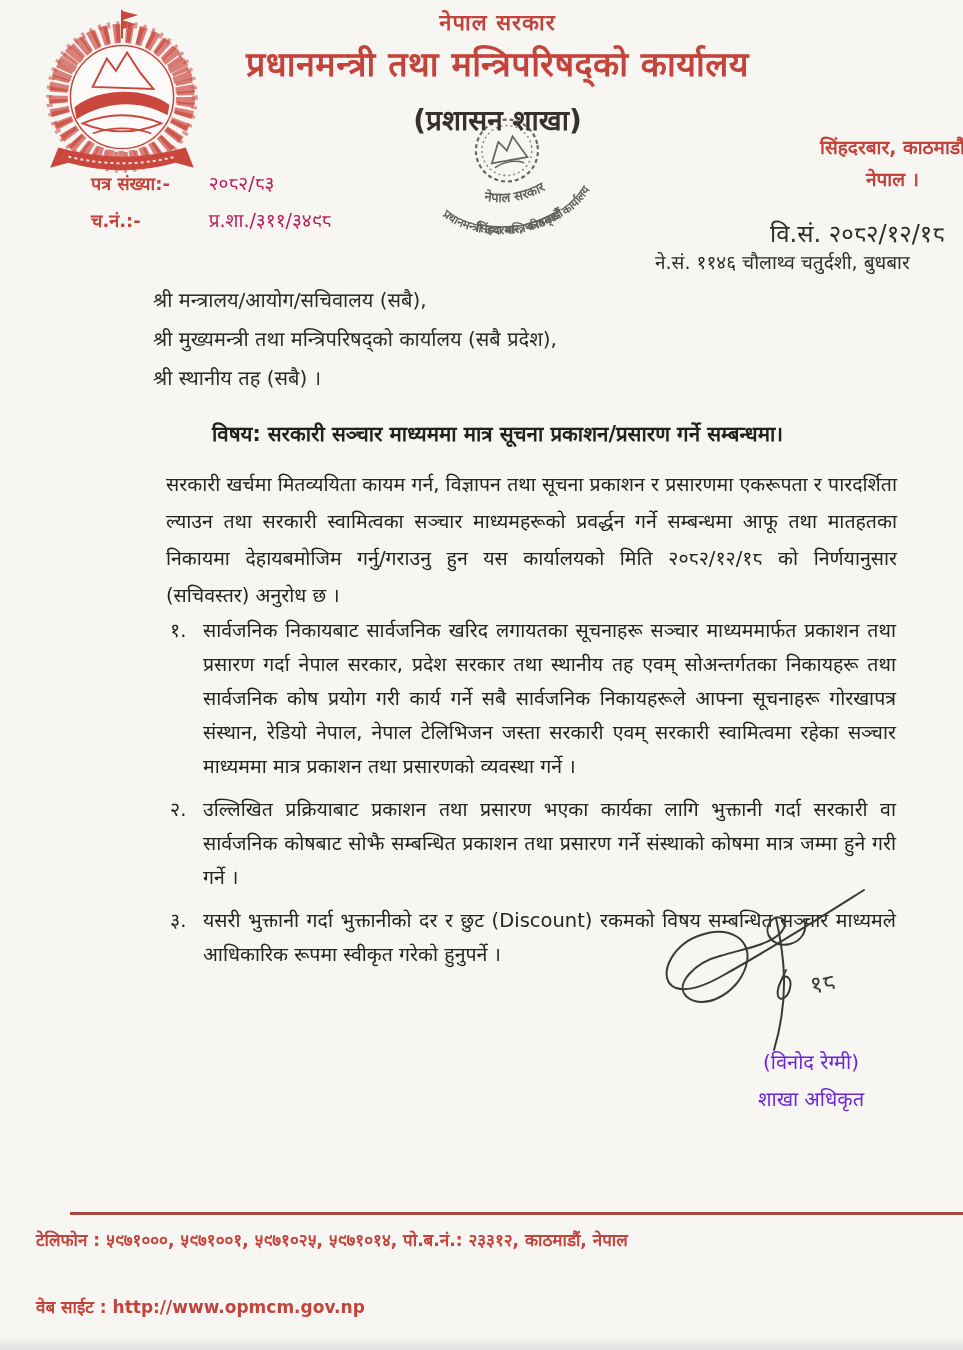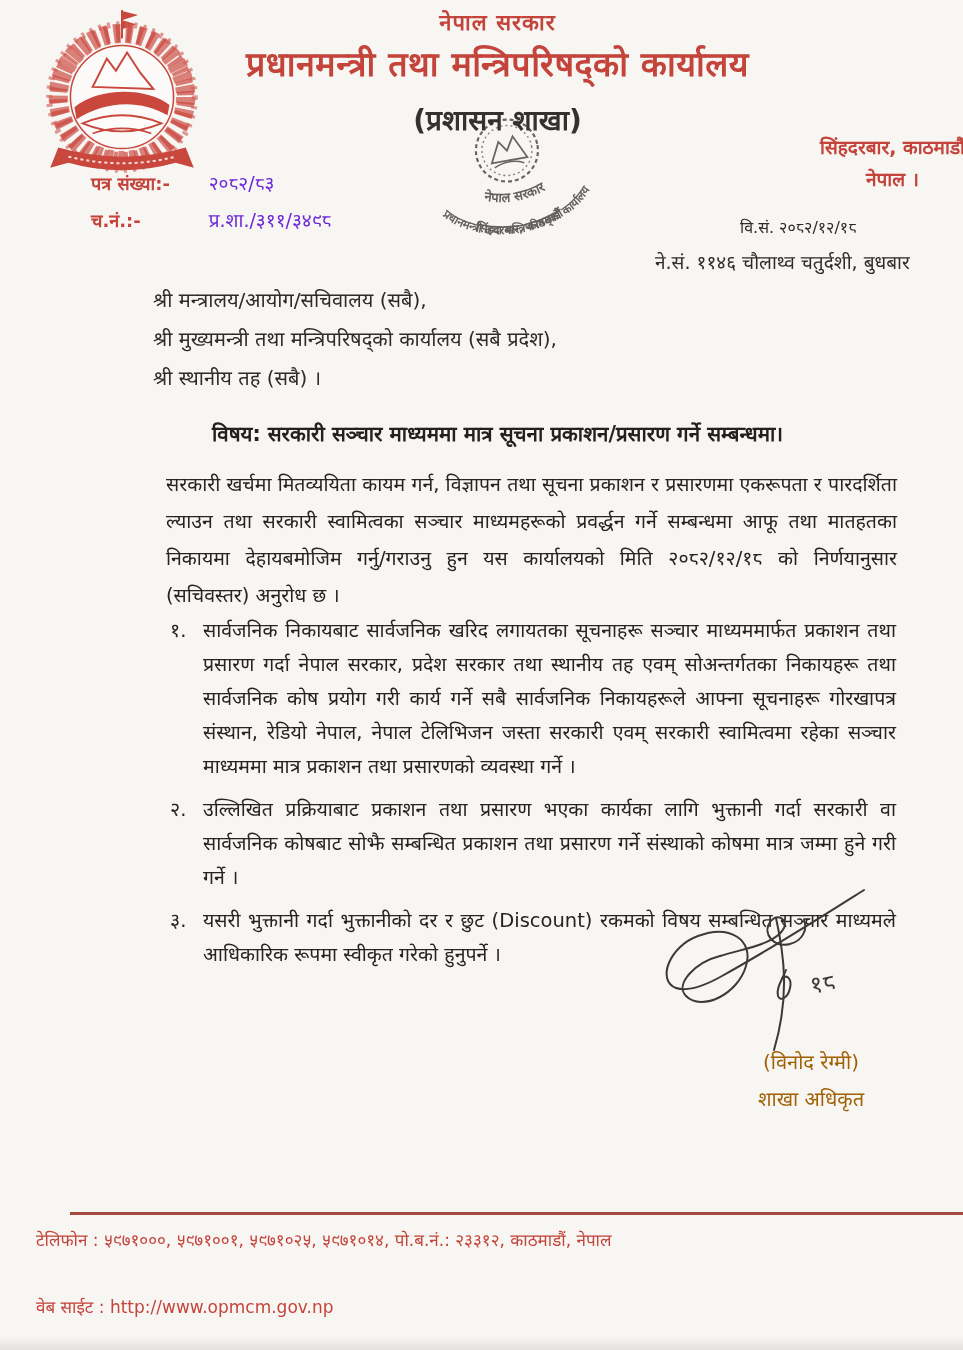--- a/index.html
+++ b/index.html
@@ -31,41 +31,41 @@
   .office-title{left:0;right:0;top:40px;text-align:center;font-size:34px;font-weight:bold;letter-spacing:0.5px;}
   .branch-title{left:0;right:0;top:100px;text-align:center;font-size:28px;font-weight:bold;color:#34312e;z-index:3;}
   .stamp-wrap{left:408px;top:110px;width:210px;height:150px;transform:rotate(-10deg);opacity:.88;z-index:2;}
 
   .place-block{top:131px;right:30px;text-align:center;font-size:19px;font-weight:bold;line-height:32px;}
 
   .ref-row{left:48px;font-size:18px;}
   .ref-row .lbl{display:inline-block;width:112px;font-weight:bold;margin-left:43px;}
   .ref-letter{top:170px;}
   .ref-ch{top:207px;}
-  .ref-val{font-size:19px;color:#6d28d9;}
+  .ref-val{font-size:19px;color:#be185d;}
 
-  .bs-date{top:216px;left:740px;font-size:16px;}
+  .bs-date{top:216px;left:770px;font-size:24px;}
   .ns-date{top:249px;left:655px;font-size:19px;}
 
   .recipients{top:281px;left:153px;font-size:20px;line-height:39px;}
 
   .subject{top:419px;left:0;right:0;text-align:center;font-size:20.5px;font-weight:bold;color:#23211e;}
 
   .body-par{top:466px;left:166px;width:731px;font-size:19.5px;line-height:37px;text-align:justify;color:#262421;}
 
   .points{top:614px;left:170px;width:726px;}
   .point{display:flex;margin-bottom:9px;font-size:19.5px;line-height:34px;color:#262421;}
   .point .num{width:33px;flex:0 0 33px;}
   .point .txt{flex:1;text-align:justify;}
 
   .sig-scribble{left:626px;top:884px;width:256px;height:170px;z-index:4;}
-  .sig-block{top:1044px;left:711px;width:200px;text-align:center;font-size:20px;line-height:37px;color:#a16207;}
+  .sig-block{top:1044px;left:711px;width:200px;text-align:center;font-size:20px;line-height:37px;color:#6d28d9;}
 
   .footer-rule{top:1212px;left:70px;right:0;height:3px;background:#a8493f;}
-  .footer{left:36px;font-size:17px;font-weight:normal;}
+  .footer{left:36px;font-size:17px;font-weight:bold;}
   .footer-1{top:1228px;}
   .footer-2{top:1262px;}
   .footer-3{top:1295px;}
 </style>
 </head>
 <body>
 
 <div class="page">
 
   <svg class="abs emblem" viewBox="0 0 170 180">

